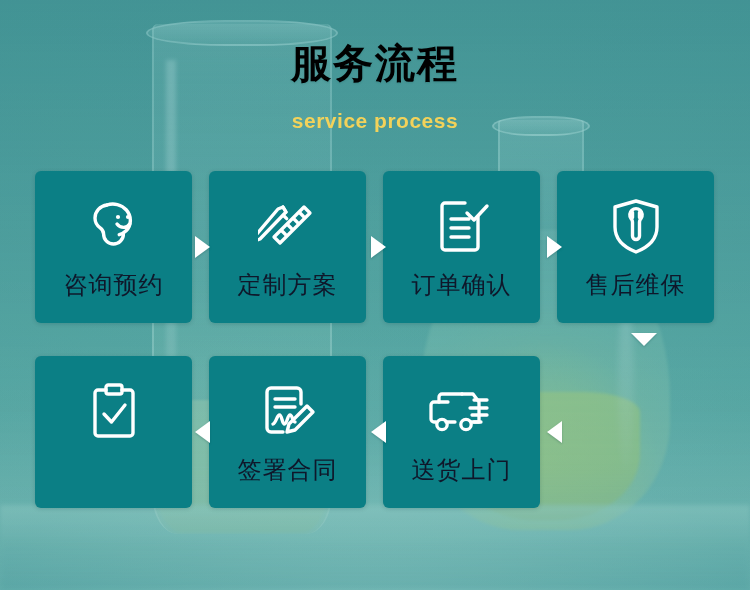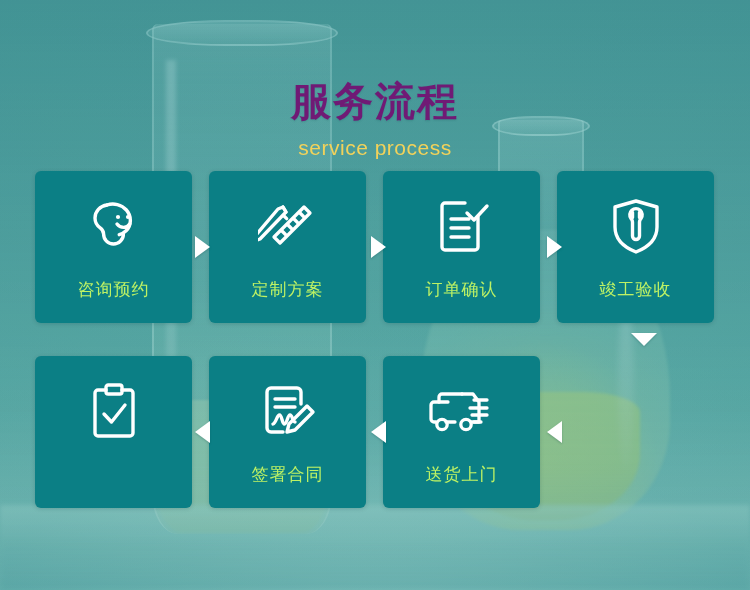--- a/index.html
+++ b/index.html
@@ -119,31 +119,30 @@
 
   
   .heading {
     position:absolute; left:0; right:0; top:40px;
     text-align:center; z-index:5;
   }
   .heading h1 {
     font-size:40px;
     font-weight:bold;
     letter-spacing:2px;
-    color:#701a75;
+    color:#000000;
     line-height:1.15;
     text-shadow:0 1px 2px rgba(0,70,70,.18);
-    margin-top:38px;
   }
   .heading .sub {
-    margin-top:12px;
+    margin-top:23px;
     font-size:21px;
     letter-spacing:.5px;
     color:#f2d25a;
-    font-weight:400;
+    font-weight:700;
   }
 
   
   .grid {
     position:absolute; left:35px; top:171px;
     width:680px;
     display:grid;
     grid-template-columns:repeat(4,157px);
     grid-auto-rows:152px;
     column-gap:17px;
@@ -163,22 +162,22 @@
   }
   .card .icon {
     width:66px; height:62px;
     display:flex; align-items:center; justify-content:center;
   }
   .card .icon svg { display:block; }
   .card .label {
     position:absolute;
     left:0; right:0; bottom:22px;
     text-align:center;
-    color:#bef264;
-    font-size:17px;
+    color:#0f172a;
+    font-size:24px;
     letter-spacing:1px;
     font-weight:400;
   }
 
   
   .arrow {
     position:absolute;
     width:0; height:0;
     z-index:7;
     filter:drop-shadow(0 1px 1px rgba(0,60,60,.25));
@@ -267,21 +266,21 @@
     </div>
 
     <div class="card">
       <div class="icon">
         <svg width="56" height="60" viewBox="0 0 56 60" fill="none" stroke="#fff" stroke-width="3.4" stroke-linecap="round" stroke-linejoin="round">
           <path d="M28 5L7 11v20c0 13 9.5 20.5 21 25 11.5-4.5 21-12 21-25V11z"></path>
           <path d="M33 22.5a6.2 6.2 0 1 0-10 0c.9 1.2 1.5 2 1.5 3.4V40a3.5 3.5 0 0 0 7 0V25.9c0-1.4.6-2.2 1.5-3.4z"></path>
           <path d="M24.5 16.5v5M31.5 16.5v5"></path>
         </svg>
       </div>
-      <div class="label">竣工验收</div>
+      <div class="label">售后维保</div>
     </div>
 
     <div class="card">
       <div class="icon">
         <svg width="56" height="60" viewBox="0 0 56 60" fill="none" stroke="#fff" stroke-width="3.4" stroke-linecap="round" stroke-linejoin="round">
           <path d="M20 9h-8a3 3 0 0 0-3 3v40a3 3 0 0 0 3 3h32a3 3 0 0 0 3-3V12a3 3 0 0 0-3-3h-8"></path>
           <rect x="20" y="4" width="16" height="9" rx="2.2"></rect>
           <path d="M18 33l7.5 8L39 24"></path>
         </svg>
       </div>

